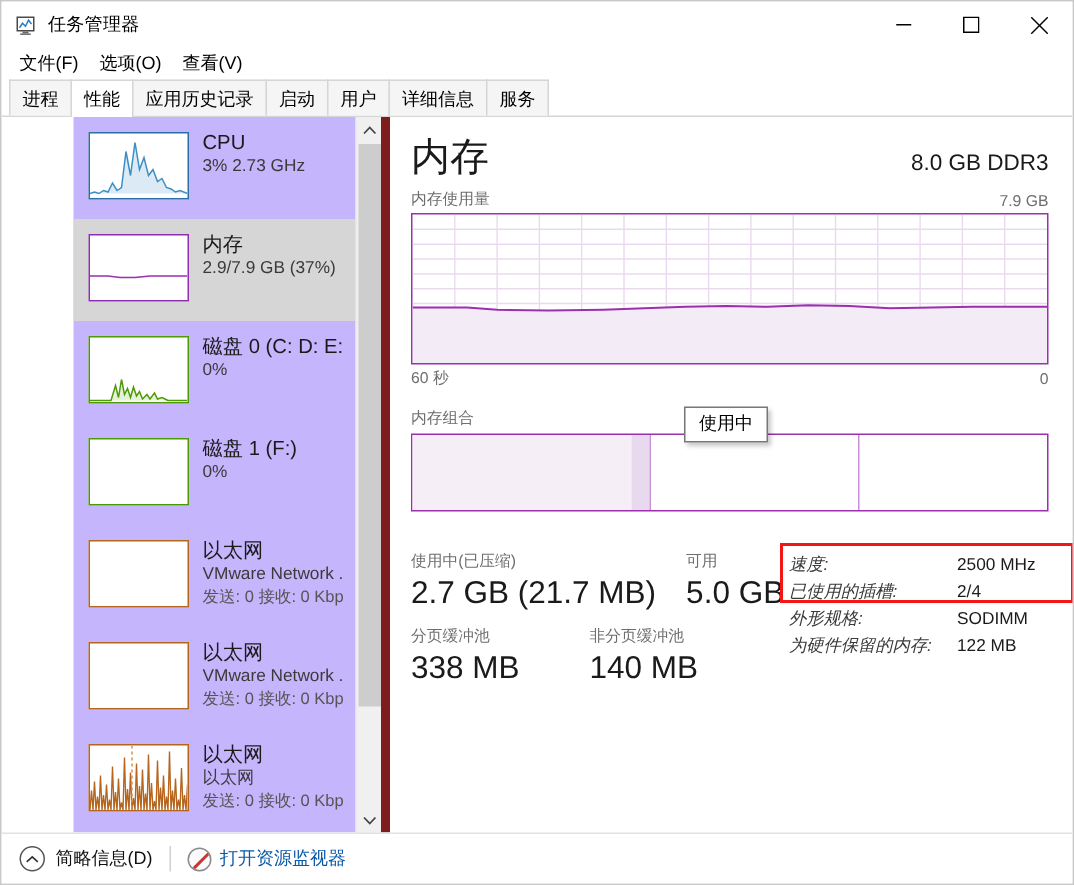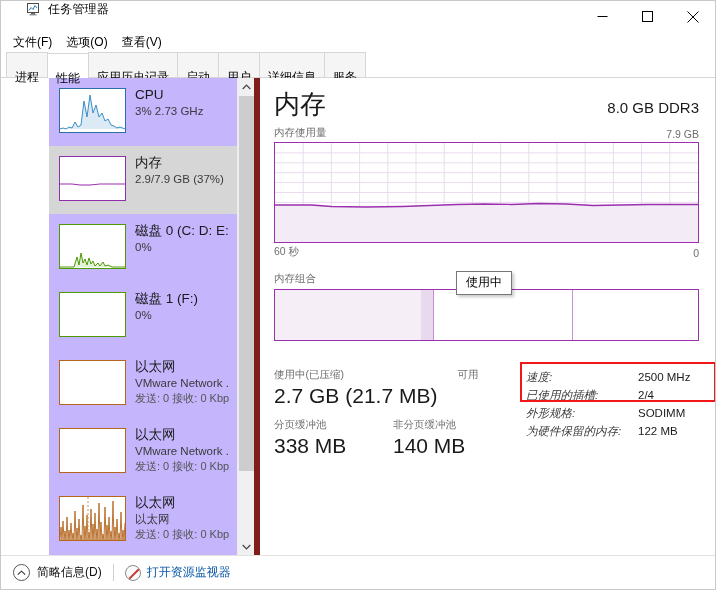--- a/index.html
+++ b/index.html
@@ -15,21 +15,21 @@
     width: 716px; height: 590px;
     background: #ffffff;
     border: 1px solid #c8c8c8;
     overflow: hidden;
   }
 
   
   .titlebar {
     position: absolute; top: 0; left: 0; right: 0; height: 31px;
     background: #ffffff;
-    display: flex; align-items: flex-start; padding-left: 16px;
+    display: flex; align-items: center;
   }
   .title-icon {
     width: 16px; height: 16px; margin-left: 8px; margin-right: 7px;
     position: relative; flex: 0 0 auto;
   }
   .title-text {
     font-size: 12px; color: #000000; letter-spacing: 0.2px;
   }
   .winbtns { position: absolute; top: 0; right: 0; display: flex; height: 31px; }
   .winbtn {
@@ -51,21 +51,21 @@
   
   .tabstrip {
     position: absolute; top: 52px; left: 0; right: 0; height: 25px;
     background: #ffffff;
     border-bottom: 1px solid #d6d6d6;
     display: flex; align-items: flex-end; padding-left: 5px;
   }
   .tab {
     font-size: 12px; color: #000000;
     height: 24px; line-height: 24px;
-    padding: 12px 8px;
+    padding: 0 8px;
     border: 1px solid #d6d6d6;
     border-bottom: none;
     background: #f5f5f5;
     margin-right: -1px;
     white-space: nowrap;
     position: relative;
   }
   .tab.active {
     background: #ffffff;
     height: 25px; line-height: 24px;
@@ -434,20 +434,21 @@
 
       <div class="stats">
         <div class="stats-left">
           <div class="stat-row">
             <div class="stat-cell">
               <div class="stat-label">使用中(已压缩)</div>
               <div class="stat-value">2.7 GB (21.7 MB)</div>
             </div>
             <div class="stat-cell" style="margin-left:20px">
               <div class="stat-label">可用</div>
+              <div class="stat-value">5.0 GB</div>
             </div>
           </div>
           <div class="stat-row" style="margin-top:7px">
             <div class="stat-cell" style="width:104px">
               <div class="stat-label">分页缓冲池</div>
               <div class="stat-value">338 MB</div>
             </div>
             <div class="stat-cell" style="margin-left:15px">
               <div class="stat-label">非分页缓冲池</div>
               <div class="stat-value">140 MB</div>

